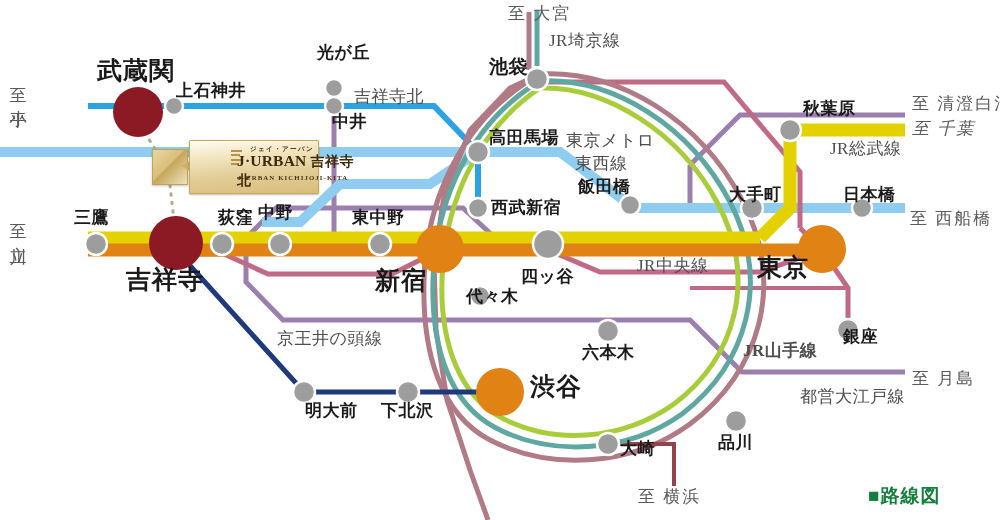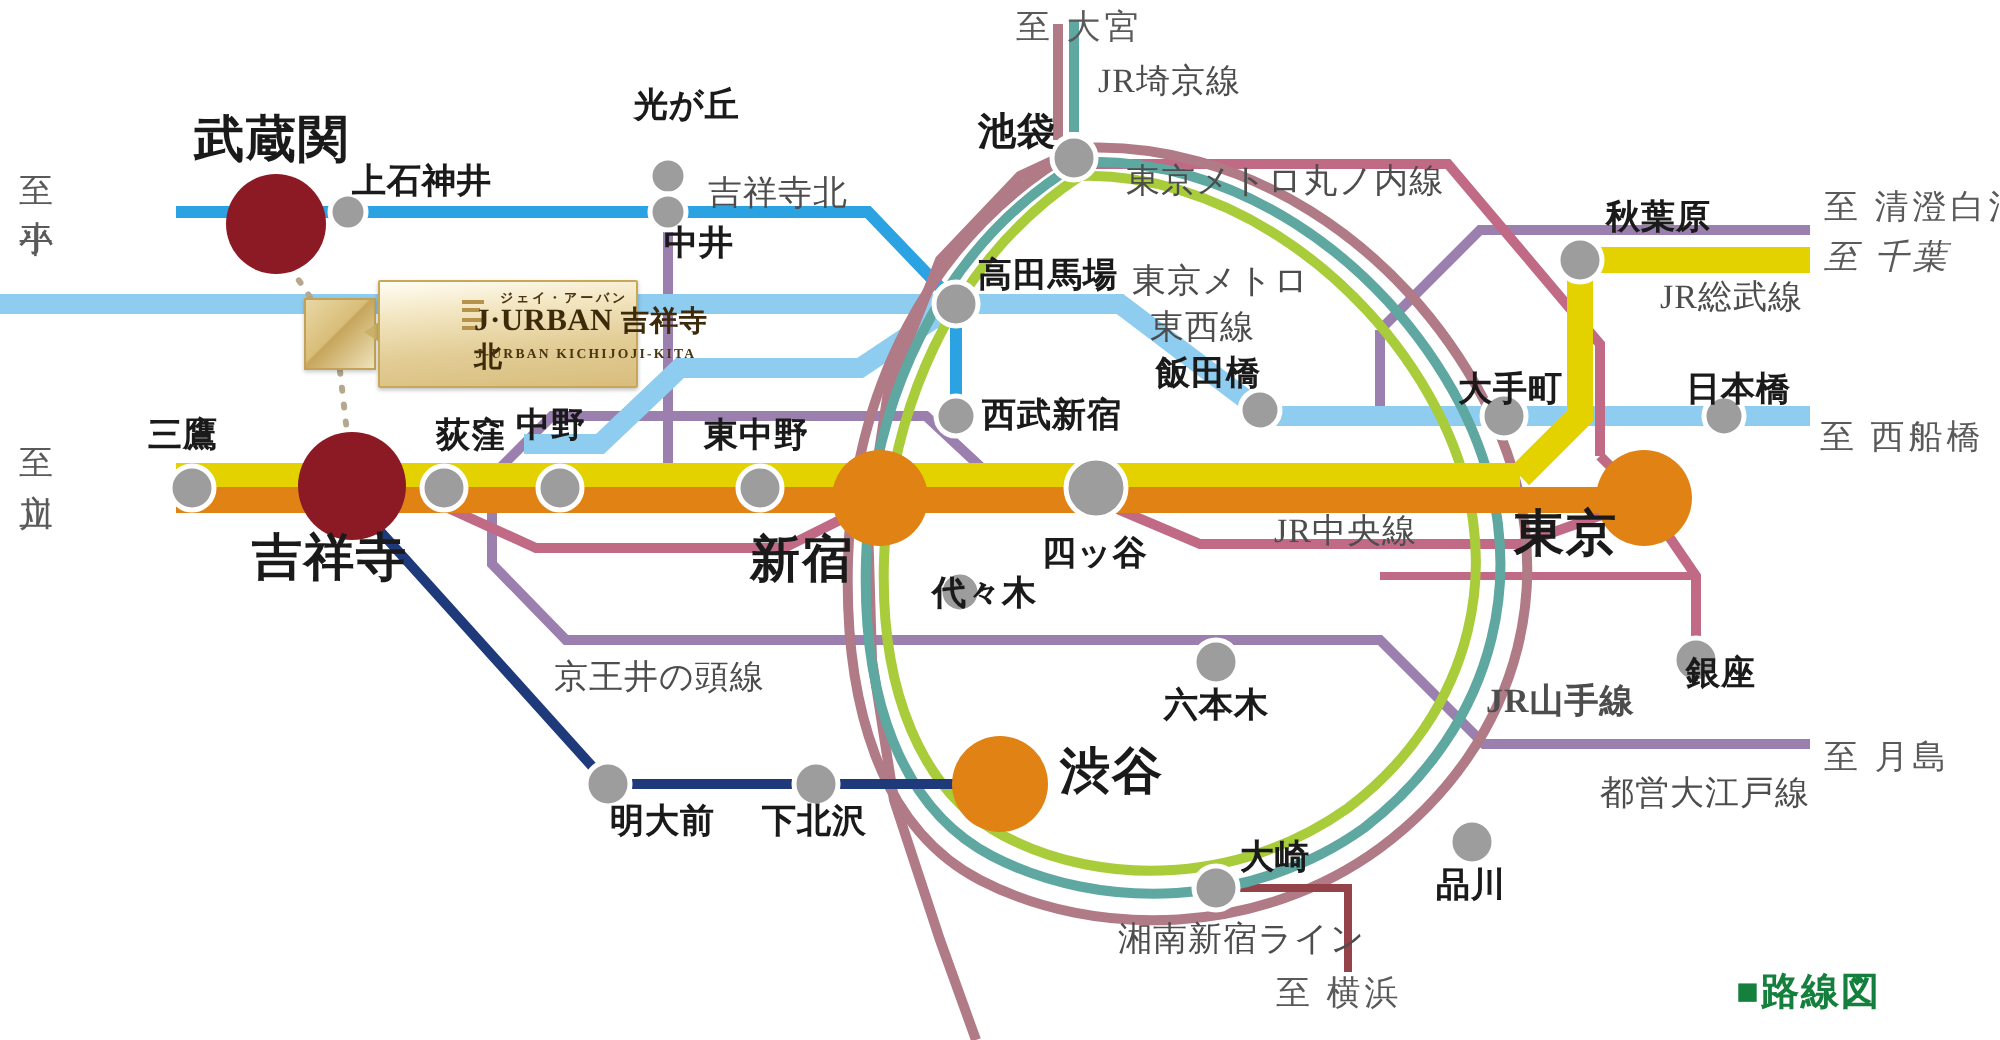--- a/index.html
+++ b/index.html
@@ -189,36 +189,34 @@
   <div class="lbl st-small" style="left:201px;top:209px;margin-left:17px;">荻窪</div>
   <div class="lbl st-small" style="left:258px;top:204px;">中野</div>
   <div class="lbl st-small" style="left:352px;top:209px;">東中野</div>
   <div class="lbl st-major" style="left:375px;top:268px;">新宿</div>
   <div class="lbl st-small" style="left:521px;top:268px;">四ッ谷</div>
   <div class="lbl st-major" style="left:757px;top:255px;">東京</div>
   <div class="lbl st-small" style="left:843px;top:328px;">銀座</div>
   <div class="lbl st-small" style="left:466px;top:288px;">代々木</div>
   <div class="lbl st-small" style="left:582px;top:344px;">六本木</div>
   <div class="lbl st-major" style="left:530px;top:374px;">渋谷</div>
-  <div class="lbl st-small" style="left:620px;top:420px;">大崎</div>
+  <div class="lbl st-small" style="left:620px;top:440px;">大崎</div>
   <div class="lbl st-small" style="left:718px;top:434px;">品川</div>
   <div class="lbl st-small" style="left:305px;top:402px;">明大前</div>
   <div class="lbl st-small" style="left:381px;top:402px;">下北沢</div>
 
   <div class="lbl line-lbl" style="left:549px;top:32px;">JR埼京線</div>
-  <div class="lbl line-lbl" style="left:563px;top:82px;">東京メトロ丸ノ内線</div>
   <div class="lbl line-lbl" style="left:354px;top:88px;">吉祥寺北</div>
   <div class="lbl line-lbl" style="left:566px;top:132px;">東京メトロ</div>
   <div class="lbl line-lbl" style="left:575px;top:155px;">東西線</div>
   <div class="lbl line-lbl" style="left:830px;top:140px;">JR総武線</div>
   <div class="lbl line-lbl" style="left:637px;top:257px;">JR中央線</div>
   <div class="lbl line-lbl" style="left:743px;top:342px;font-weight:bold;">JR山手線</div>
   <div class="lbl line-lbl" style="left:800px;top:388px;">都営大江戸線</div>
   <div class="lbl line-lbl" style="left:277px;top:330px;">京王井の頭線</div>
-  <div class="lbl line-lbl" style="left:559px;top:461px;">湘南新宿ライン</div>
 
   <div class="lbl to-lbl to-vert" style="left:8px;top:74px;">至 小平</div>
   <div class="lbl to-lbl to-vert" style="left:8px;top:210px;">至 立川</div>
   <div class="lbl to-lbl" style="left:508px;top:5px;">至 大宮</div>
   <div class="lbl to-lbl" style="left:912px;top:95px;">至 清澄白河</div>
   <div class="lbl to-lbl" style="left:912px;top:120px;font-style:italic;">至 千葉</div>
   <div class="lbl to-lbl" style="left:910px;top:210px;">至 西船橋</div>
   <div class="lbl to-lbl" style="left:912px;top:370px;">至 月島</div>
   <div class="lbl to-lbl" style="left:638px;top:488px;">至 横浜</div>
 

